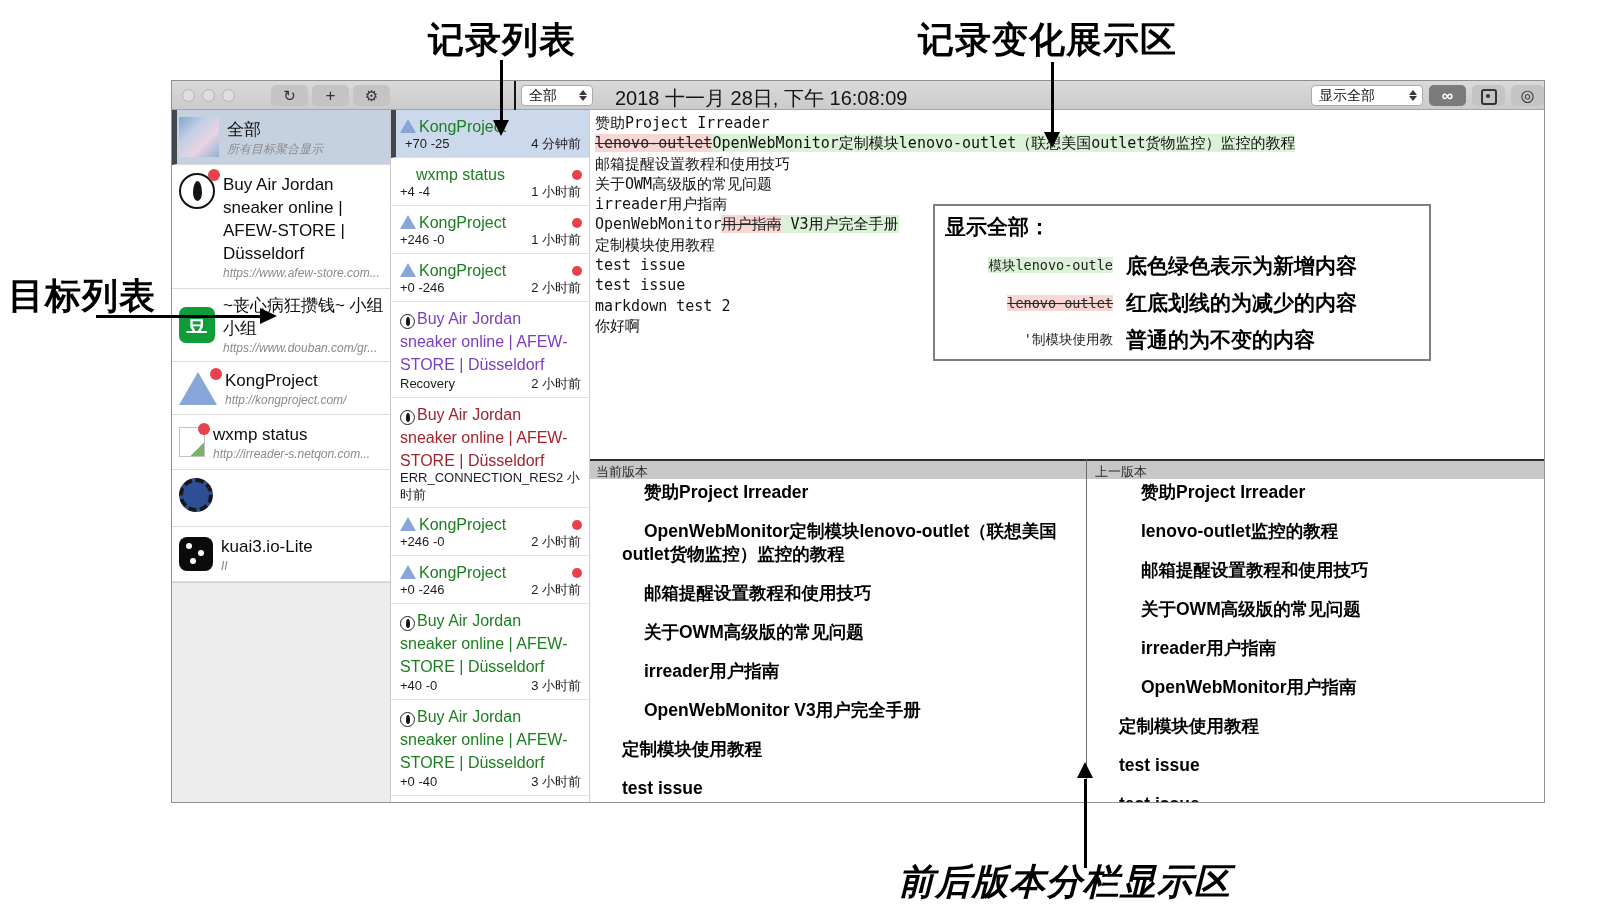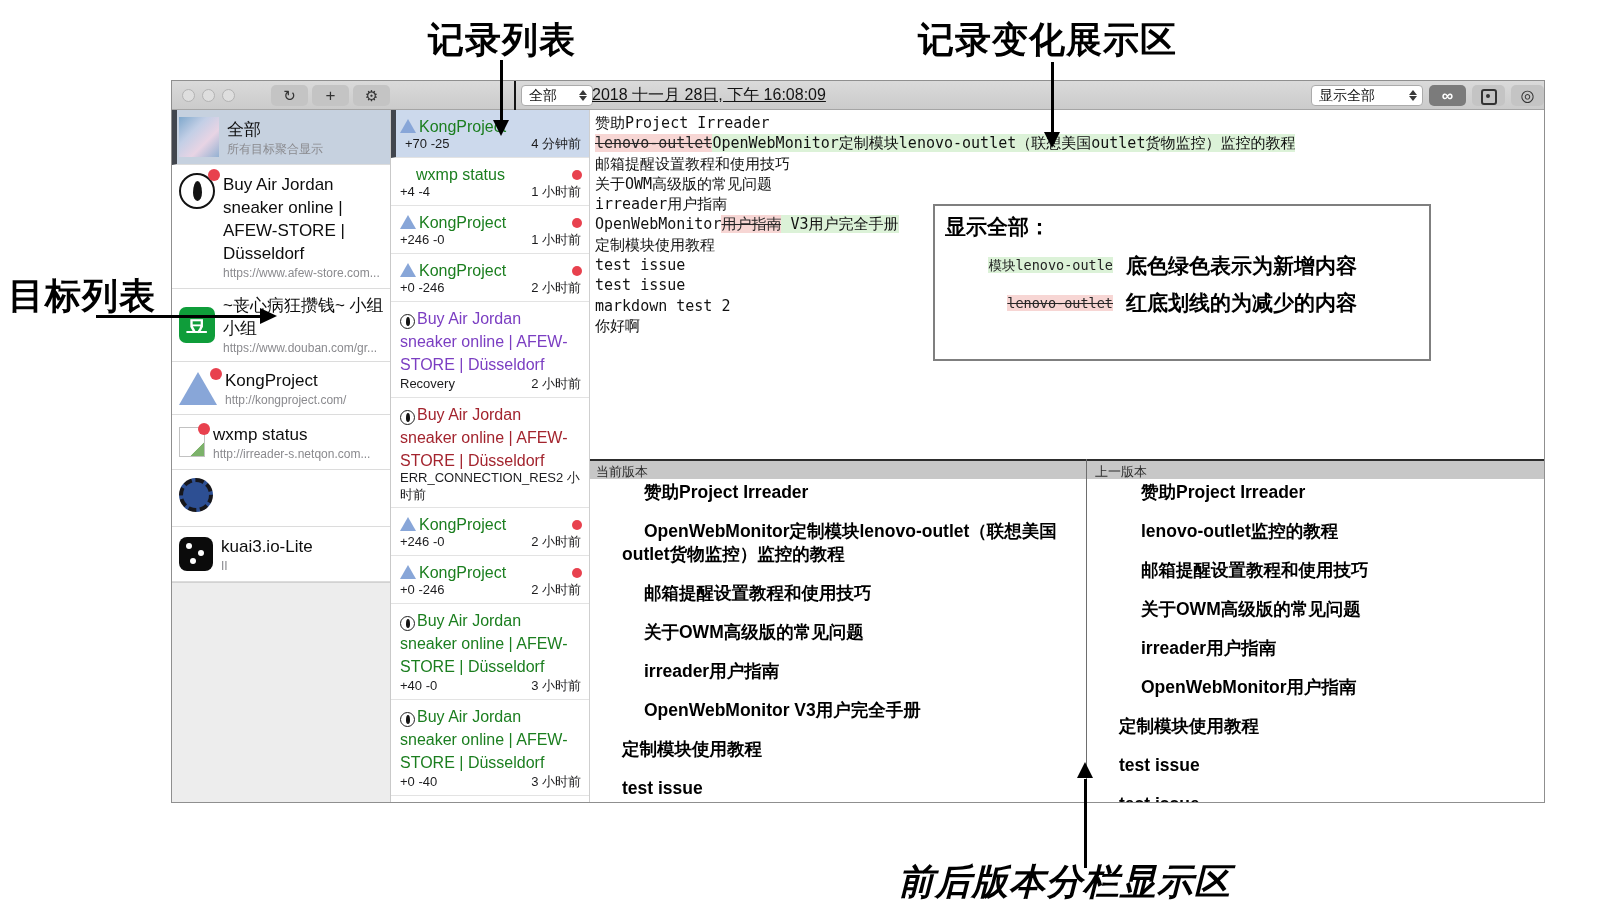--- a/index.html
+++ b/index.html
@@ -18,34 +18,34 @@
   .toolbar{position:absolute;left:0;top:0;right:0;height:29px;background:linear-gradient(#dadada,#cbcbcb);border-bottom:1px solid #a5a5a5;box-sizing:border-box;}
   .tl{position:absolute;top:8px;width:13px;height:13px;border-radius:50%;background:#dedede;border:1px solid #b3b3b3;box-sizing:border-box;}
   .tbtn{position:absolute;top:4px;height:21px;background:#c4c4c4;border-radius:5px;color:#333;font-size:15px;line-height:21px;text-align:center;cursor:default;}
   .tb-divider{position:absolute;left:342px;top:0;width:2px;height:29px;background:#141414;}
   .select{position:absolute;top:4px;height:21px;background:#fff;border:1px solid #ababab;border-radius:4px;box-sizing:border-box;display:flex;align-items:center;font-size:14px;color:#111;}
   .select .lbl{flex:1;padding-left:7px;white-space:nowrap;overflow:hidden;}
   .stp{width:14px;display:flex;flex-direction:column;align-items:center;justify-content:center;gap:1px;margin-right:2px;}
   .stp i{display:block;width:0;height:0;}
   .stp .u{border-left:4px solid transparent;border-right:4px solid transparent;border-bottom:5px solid #3a3a3a;}
   .stp .d{border-left:4px solid transparent;border-right:4px solid transparent;border-top:5px solid #3a3a3a;}
-  .tdate{position:absolute;left:420px;top:4px;font-size:16px;color:#141414;white-space:nowrap;text-decoration:underline;}
+  .tdate{position:absolute;left:443px;top:4px;font-size:20px;color:#141414;white-space:nowrap;}
   .btn-dark{background:#7b7b7b;color:#fff;font-weight:700;}
   .scanbox{display:inline-block;width:12px;height:12px;border:2px solid #333;border-radius:3px;position:relative;vertical-align:middle;}
   .scanbox::after{content:'';position:absolute;left:3px;top:3px;width:4px;height:4px;background:#333;border-radius:50%;}
 
   
   .sidebar{position:absolute;left:0;top:29px;width:219px;bottom:0;background:#fff;border-right:1px solid #c9c9c9;box-sizing:border-box;overflow:hidden;}
   .srow{position:relative;display:flex;align-items:center;gap:8px;padding:4px 4px 4px 7px;border-bottom:1px solid #dcdcdc;box-sizing:border-box;background:#fff;}
   .srow.top{align-items:flex-start;padding-top:8px;}
   .srow.sel{background:#c6d1df;border-left:5px solid #42464d;padding-left:2px;}
   .s-icw{position:relative;flex:0 0 auto;}
   .s-txt{min-width:0;flex:1;}
   .s-title{font-size:17px;line-height:23px;color:#0d0d0d;}
-  .s-sub{font-size:12px;line-height:16px;color:#8a8a8e;white-space:nowrap;overflow:hidden;}
+  .s-sub{font-size:12px;line-height:16px;color:#8a8a8e;white-space:nowrap;overflow:hidden;font-style:italic;}
   .dot{position:absolute;width:12px;height:12px;border-radius:50%;background:#e8414e;top:-4px;right:-5px;}
   .s-filler{position:absolute;left:0;right:0;bottom:0;background:#ededed;border-top:1px solid #d2d2d2;}
 
   
   .ic{display:flex;align-items:center;justify-content:center;box-sizing:border-box;}
   .ic-avatar{width:40px;height:40px;background:linear-gradient(135deg,#7fa8cc 0%,#c3cfe6 35%,#e8d4e4 65%,#93b1d2 100%);}
   .ic-afew{width:36px;height:36px;border:2.5px solid #131313;border-radius:50%;background:#fff;}
   .leaf{width:9px;height:20px;background:#131313;border-radius:50%/58% 58% 42% 42%;}
   .ic-douban{width:36px;height:36px;background:#0f9d3a;border-radius:7px;color:#fff;font-size:21px;font-weight:700;}
   .ic-kong{width:0;height:0;border-left:19px solid transparent;border-right:19px solid transparent;border-bottom:33px solid #88a6d8;}
@@ -319,20 +319,24 @@
       <div class="lg-title">显示全部：</div>
       <div id="legend-rows">
           <div class="lg-row">
             <span class="lg-sample"><span class="seg-added">模块lenovo-outle</span></span>
             <span class="lg-desc">底色绿色表示为新增内容</span>
           </div>
           <div class="lg-row">
             <span class="lg-sample"><span class="seg-removed">lenovo-outlet</span></span>
             <span class="lg-desc">红底划线的为减少的内容</span>
           </div>
+          <div class="lg-row">
+            <span class="lg-sample"><span>'制模块使用教</span></span>
+            <span class="lg-desc">普通的为不变的内容</span>
+          </div>
         </div>
     </div>
 
     <div class="vheader">
       <span class="vh-label" style="left:6px;">当前版本</span>
       <span class="vh-label" style="left:505px;">上一版本</span>
     </div>
     <div class="vdivider"></div>
     <div class="vcol vcol-left" id="vleft">
         <div class="vitem indent">赞助Project Irreader</div>

